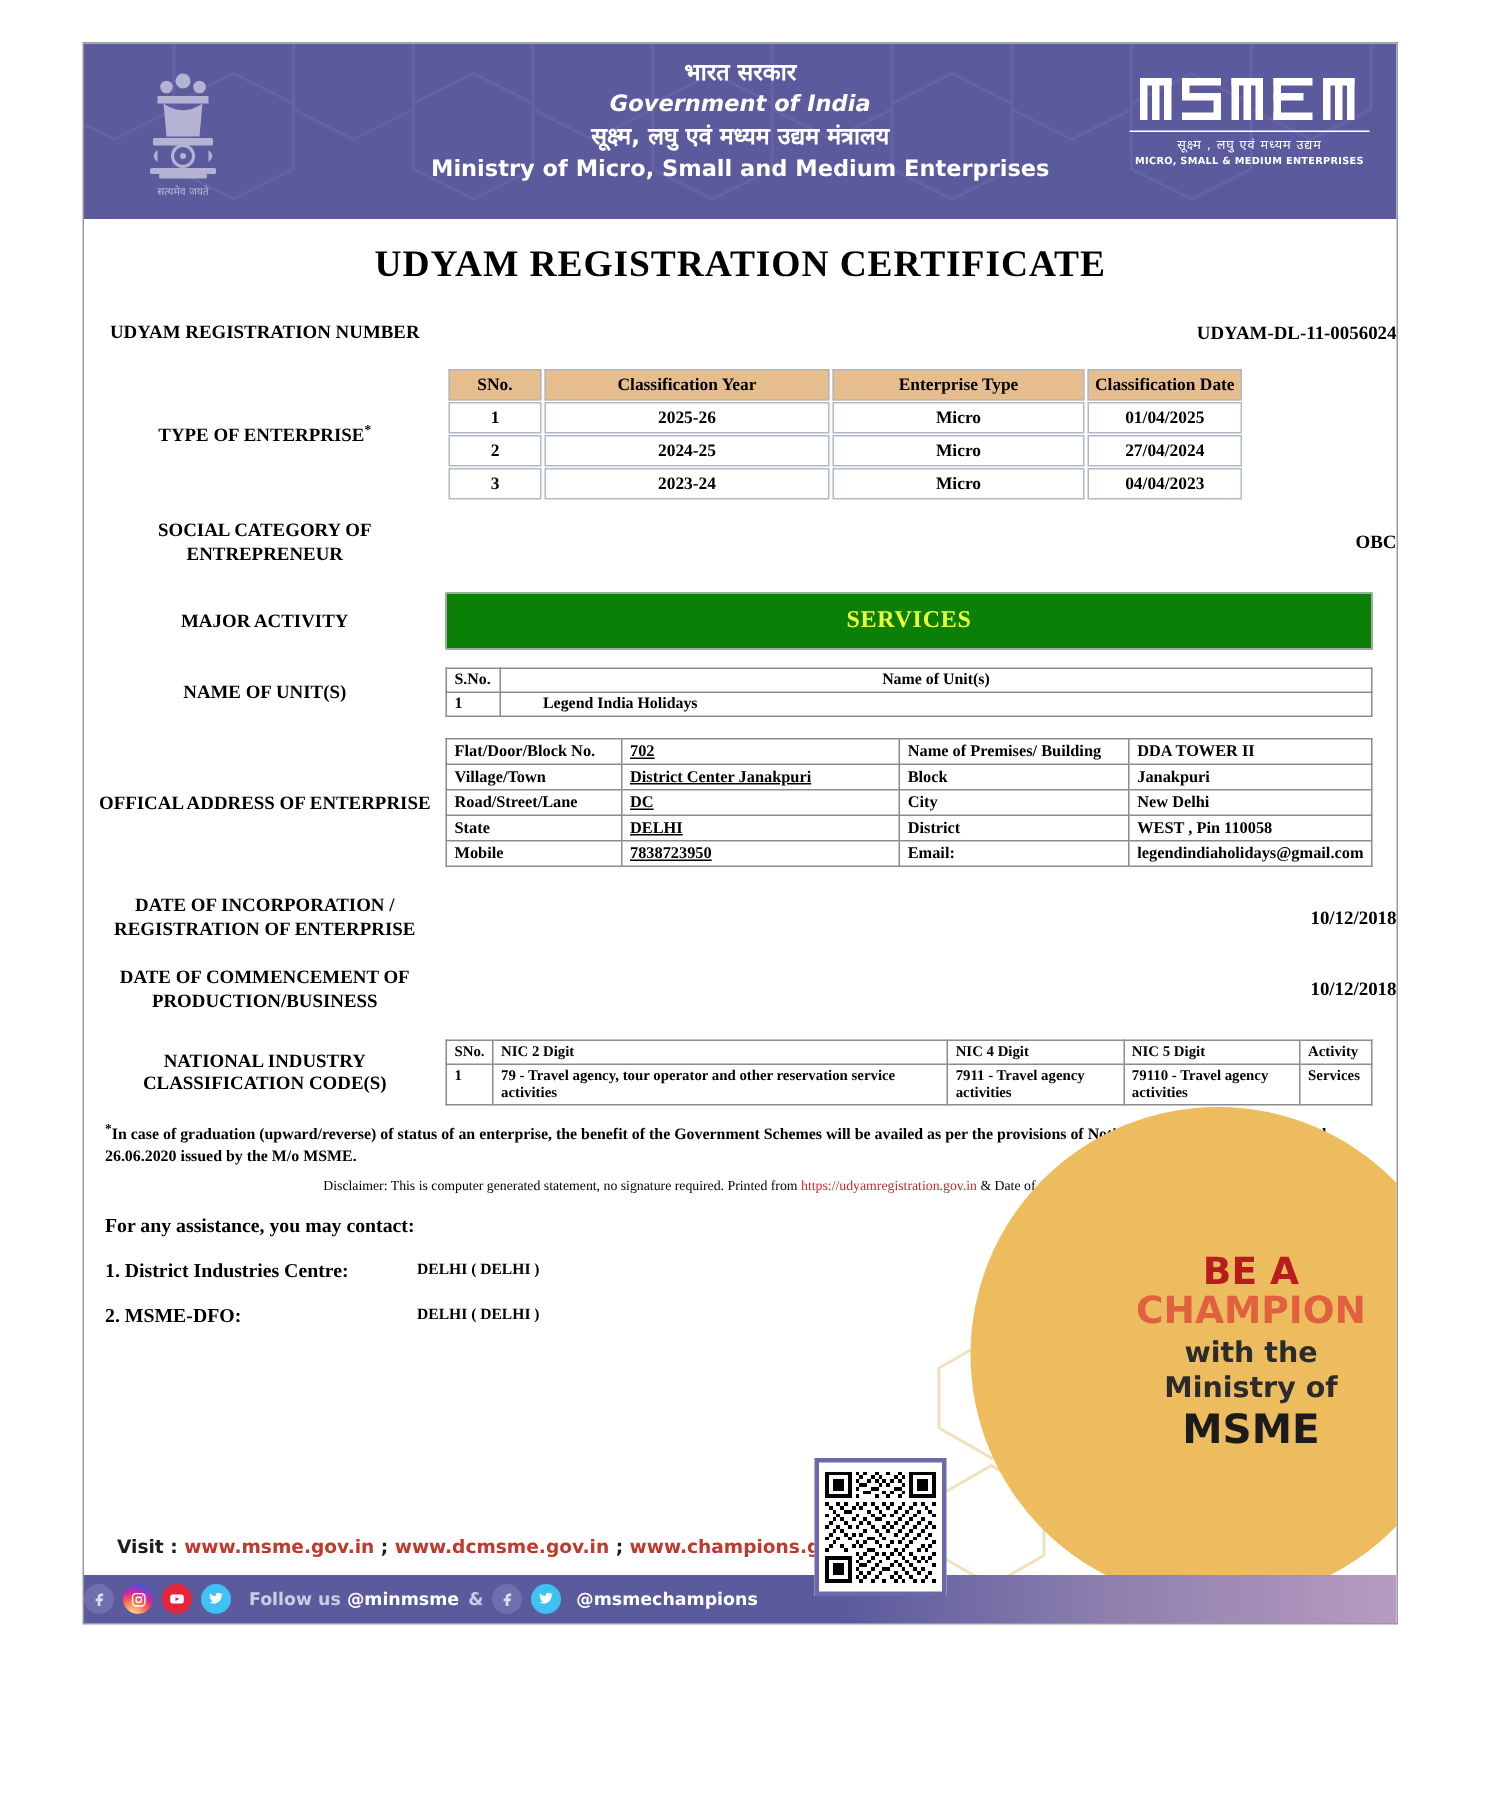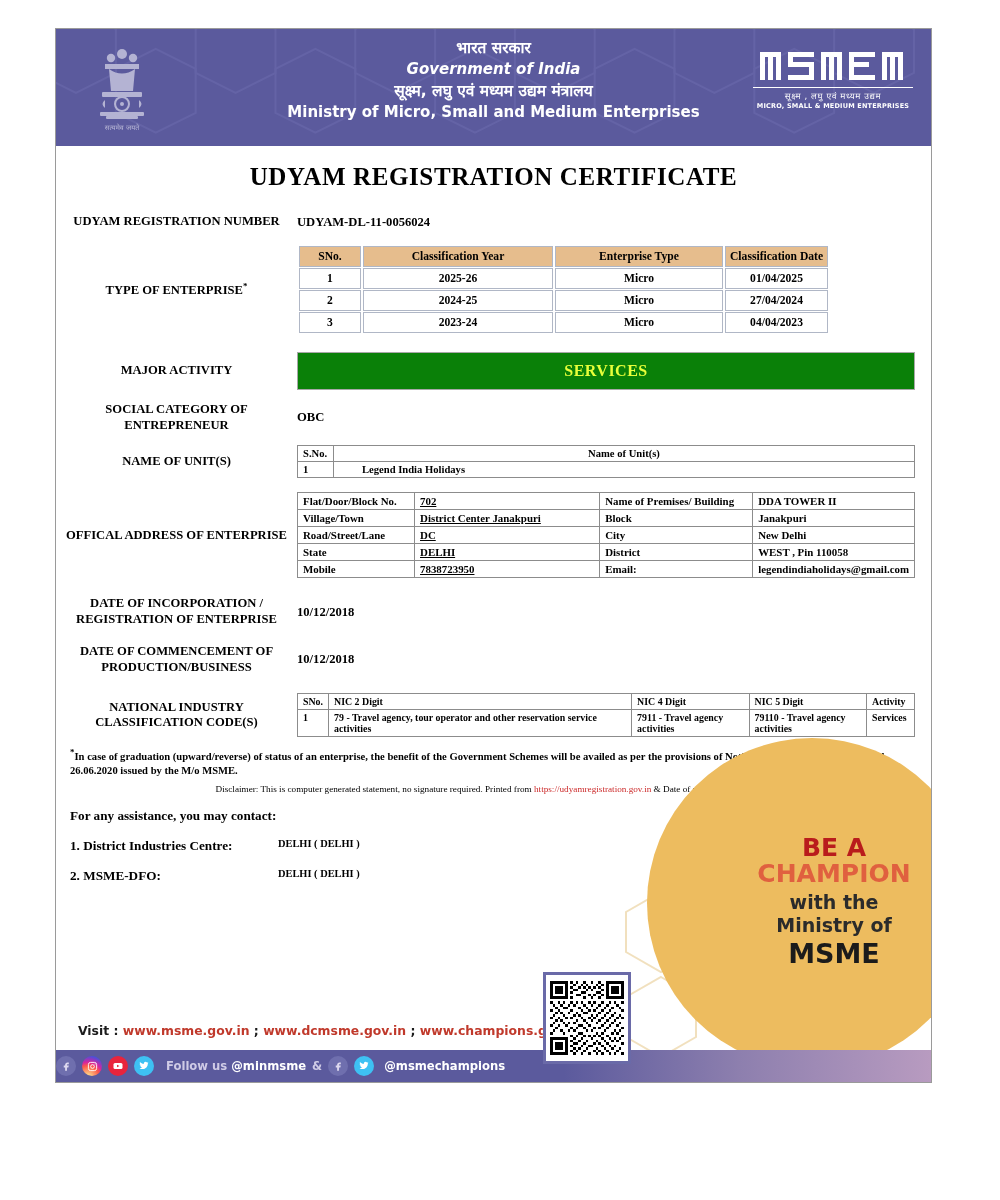--- a/index.html
+++ b/index.html
@@ -86,21 +86,21 @@
     flex: 0 0 241px;
     text-align: center;
     font-weight: bold;
     font-size: 12.6px;
     line-height: 1.25;
     color: #000;
     padding: 0 4px;
   }
   .val-center {
     flex: 1;
-    text-align: left;
+    text-align: right;
     font-weight: bold;
     font-size: 12.6px;
     color: #000;
   }
   .val-wrap { flex: 1; padding-right: 16px; }
   .sup { font-size: 9px; vertical-align: super; }
 
   .r-urn { margin-top: 2px; height: 26px; }
   .r-noe { height: 34px; }
 
@@ -166,21 +166,21 @@
     font-size: 9.2px;
     text-align: center;
     margin: 5px 14px 0 14px;
     color: #000;
   }
   .disclaimer a { color: #cc2b2b; text-decoration: none; }
 
   .assist {
     font-size: 13.2px; font-weight: bold; margin: 14px 0 0 14px; color: #000;
   }
-  .contact-row { display: flex; align-items: flex-start; margin: 14px 0 0 14px; }
+  .contact-row { display: flex; align-items: center; margin: 14px 0 0 14px; }
   .contact-row .cl { font-size: 13.2px; font-weight: bold; width: 208px; color:#000; }
   .contact-row .cv { font-size: 10.4px; font-weight: bold; color:#000; }
 
   
   .champ {
     position: absolute;
     right: -46px; bottom: 14px;
     width: 330px; height: 330px;
     border-radius: 50%;
     background: #edbc5f;
@@ -370,33 +370,33 @@
                 <td>3</td>
                 <td>2023-24</td>
                 <td>Micro</td>
                 <td>04/04/2023</td>
               </tr>
             </tbody>
           </table>
         </div>
       </div>
 
+      <div class="row" style="margin-top:12px;">
+        <div class="lbl">
+          <div>SOCIAL CATEGORY OF</div>
+          <div>ENTREPRENEUR</div>
+        </div>
+        <div class="val-center">OBC</div>
+      </div>
+
       <div class="row" style="margin-top:18px;">
         <div class="lbl">MAJOR ACTIVITY</div>
         <div class="val-wrap">
           <div class="services-bar">SERVICES</div>
         </div>
-      </div>
-
-      <div class="row" style="margin-top:12px;">
-        <div class="lbl">
-          <div>SOCIAL CATEGORY OF</div>
-          <div>ENTREPRENEUR</div>
-        </div>
-        <div class="val-center">OBC</div>
       </div>
 
       <div class="row" style="margin-top:12px;">
         <div class="lbl">NAME OF UNIT(S)</div>
         <div class="val-wrap">
           <table class="t unit">
             <tbody>
                 <tr>
               <td class="sn">S.No.</td>
               <td class="hdr">Name of Unit(s)</td>

